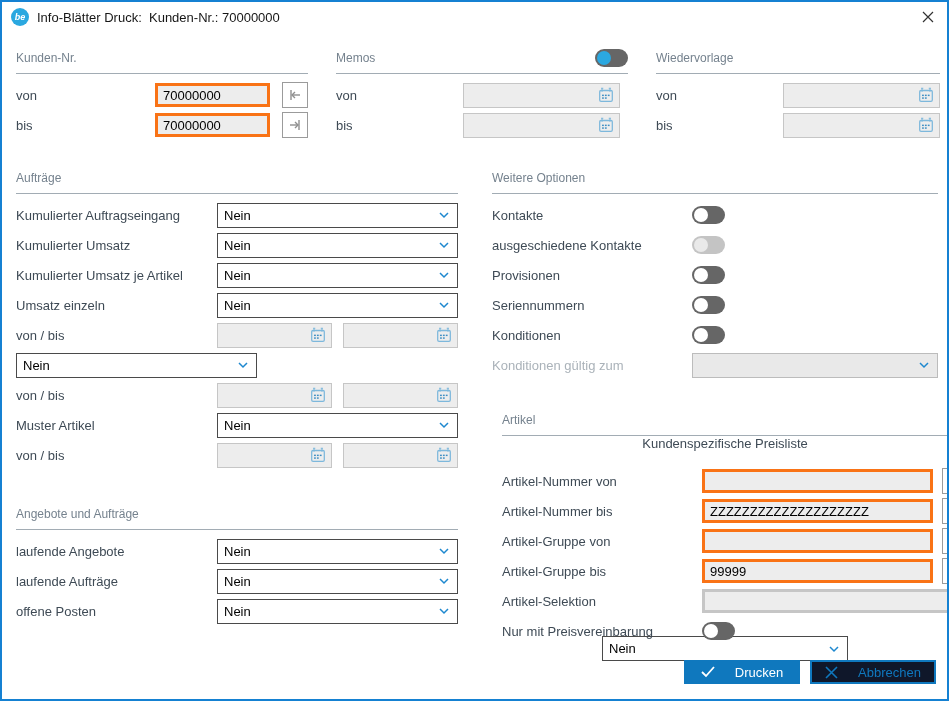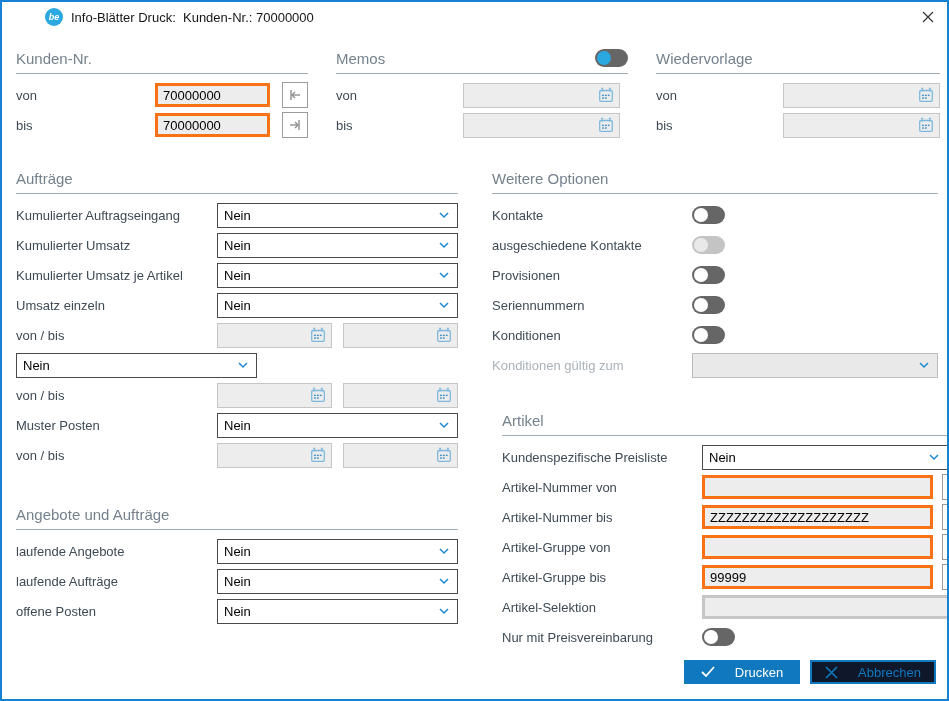--- a/index.html
+++ b/index.html
@@ -1,29 +1,29 @@
 <!DOCTYPE html>
 <html><head>
 <meta charset="utf-8">
 <style>
   html,body { margin:0; padding:0; background:#e8e8e8; font-family:"Liberation Sans", sans-serif; }
   .window {
     position:relative; width:949px; height:701px; background:#fff;
     border:2px solid #1581d2; box-sizing:border-box; overflow:hidden;
   }
   
-  .titlebar { position:absolute; top:0; left:0; right:0; height:30px; display:flex; align-items:center; padding:0 9px; box-sizing:border-box; background:#fff;margin-left:34px; }
+  .titlebar { position:absolute; top:0; left:0; right:0; height:30px; display:flex; align-items:center; padding:0 9px; box-sizing:border-box; background:#fff; }
   .logo { width:18px; height:18px; border-radius:50%; background:#2ba8e0; color:#fff; font-size:9px; font-weight:bold; display:flex; align-items:center; justify-content:center; margin-right:8px; flex:0 0 auto; font-style:italic; }
   .title { font-size:13px; color:#161616; white-space:pre; }
   .closebtn { position:absolute; right:8px; top:4px; width:22px; height:22px; background:none; border:none; display:flex; align-items:center; justify-content:center; cursor:pointer; padding:0; }
 
   
   .section { position:absolute; }
   .sec-head { display:flex; justify-content:space-between; align-items:center; border-bottom:1px solid #a2acb4; padding-bottom:5px; height:20px; }
-  .sec-title { font-size:15px; color:#75828e; }
+  .sec-title { font-size:12px; color:#75828e; }
   .row { display:flex; align-items:center; height:30px; }
   .lbl { font-size:13px; color:#3e4a55; flex:1 1 auto; }
   .lbl.fixed { flex:0 0 200px; }
   .lbl.disabled { color:#aab2b9; }
 
   
   .dd { width:241px; height:25px; border:1px solid #4a4a4a; background:#fff; display:flex; align-items:center; box-sizing:border-box; padding:0 6px; cursor:default; flex:0 0 auto; }
   .dd .val { flex:1; font-size:13px; color:#000; overflow:hidden; white-space:nowrap; }
   .dd.wide { width:246px; }
   .dd.disabled { background:#e9e9e9; border-color:#bcbcbc; }
@@ -316,21 +316,21 @@
                   <rect x="12" y="9.6" width="2" height="1.6"></rect>
                   <rect x="5.6" y="12.6" width="2" height="1.6"></rect>
                   <rect x="8.8" y="12.6" width="2" height="1.6"></rect>
                 </g>
               </svg>
             </button>
         </span>
       </span>
     </div>
     <div class="row">
-      <span class="lbl">Muster Posten</span>
+      <span class="lbl">Muster Artikel</span>
       <span class="dd">
         <span class="val">Nein</span>
         <svg width="14" height="14" viewBox="0 0 14 14">
             <path d="M3 5 l4 4 4-4" fill="none" stroke="#1e88cf" stroke-width="1.5"></path>
           </svg>
       </span>
     </div>
     <div class="row">
       <span class="lbl">von / bis</span>
       <span class="datepair">
@@ -447,21 +447,21 @@
             <path d="M3 5 l4 4 4-4" fill="none" stroke="#1e88cf" stroke-width="1.5"></path>
           </svg>
       </span>
     </div>
   </div>
 
   <div class="section" style="left:500px; top:408px; width:446px;">
     <div class="sec-head">
       <span class="sec-title">Artikel</span>
     </div>
-    <div class="row" style="margin-top:6px;">
+    <div class="row" style="margin-top:0;flex-direction:column;">
       <span class="lbl fixed">Kundenspezifische Preisliste</span>
       <span class="dd wide">
         <span class="val">Nein</span>
         <svg width="14" height="14" viewBox="0 0 14 14">
             <path d="M3 5 l4 4 4-4" fill="none" stroke="#1e88cf" stroke-width="1.5"></path>
           </svg>
       </span>
     </div>
     <div class="row">
       <span class="lbl fixed">Artikel-Nummer von</span>

